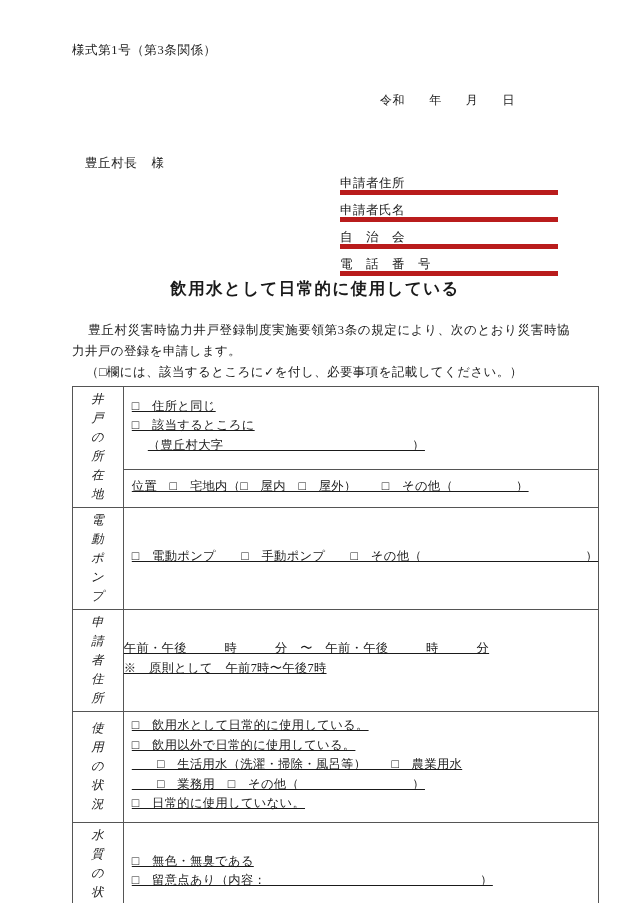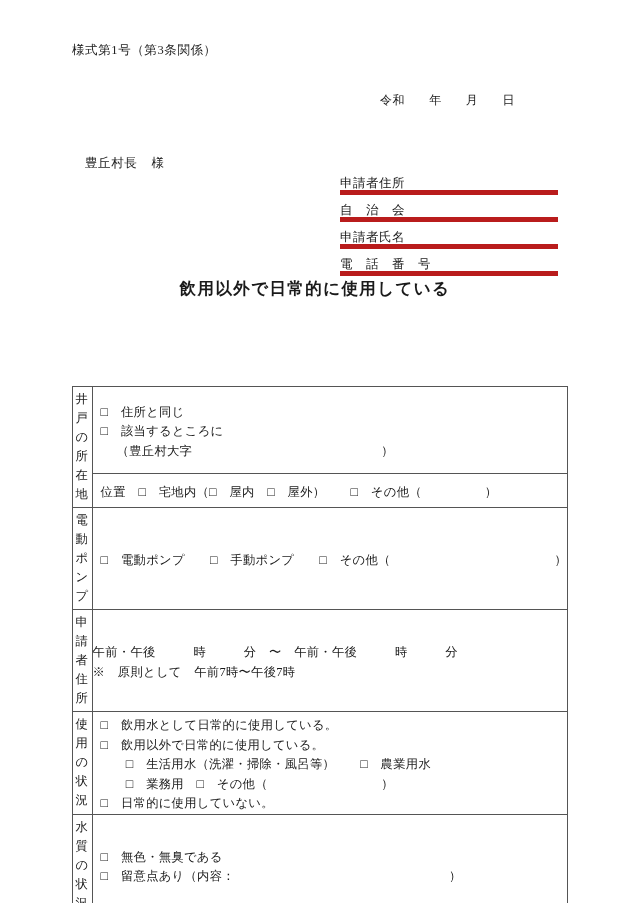--- a/index.html
+++ b/index.html
@@ -103,26 +103,28 @@
   }
   table.form-table td {
     border: 1px solid #555555;
     vertical-align: middle;
   }
   td.rowlabel {
     width: 112px;
     text-align: center;
     letter-spacing: 1.2px;
     line-height: 19px;
-    padding: 3px 2px;
+    padding: 3px 18px;
+    font-style: italic;
   }
   td.rowvalue {
-    padding: 4px 0 0 8px;
+    padding: 4px 0 8px 8px;
     line-height: 19.5px;
     letter-spacing: 0.3px;
+    text-decoration: underline;
   }
   td.rowvalue.center {
     text-align: left;
     padding-left: 0;
   }
   .subcell-top { border-bottom: 1px solid #555555; }
   .vline { line-height: 19.5px; white-space: nowrap; }
 </style>
 </head>
 <body>
@@ -134,28 +136,30 @@
   <div class="date-line">
     <span>令和</span><span class="sp"></span><span>年</span><span class="sp"></span><span>月</span><span class="sp"></span><span>日</span>
   </div>
 
   <div class="addressee">
     <span>豊丘村長</span><span class="gap"></span><span>様</span>
   </div>
 
   <div class="applicant-block">
     <div class="app-field"><span>申請者住所</span></div>
+    <div class="app-field"><span>申請者氏名</span></div>
     <div class="app-field"><span>自　治　会</span></div>
-    <div class="app-field"><span>申請者氏名</span></div>
     <div class="app-field"><span>電　話　番　号</span></div>
   </div>
 
-  <div class="doc-title">飲用以外で日常的に使用している</div>
-
-
+  <div class="doc-title">飲用水として日常的に使用している</div>
+
+  <div class="body-para"><span class="indent"></span><span>豊丘村災害時協力井戸登録制度実施要領第3条の規定により、次のとおり災害時協力井戸の登録を申請します。</span></div>
+
+  <div class="instr-note"><span class="indent"></span><span>（□欄には、該当するところに✓を付し、必要事項を記載してください。）</span></div>
 
   <table class="form-table">
     <tbody>
 
       <tr>
         <td class="rowlabel" rowspan="2">井戸の所在地</td>
         <td class="rowvalue subcell-top">
           <div class="vline">□　住所と同じ</div>
           <div class="vline">□　該当するところに</div>
           <div class="vline" style="padding-left:16px">（豊丘村大字　　　　　　　　　　　　　　　）</div>

